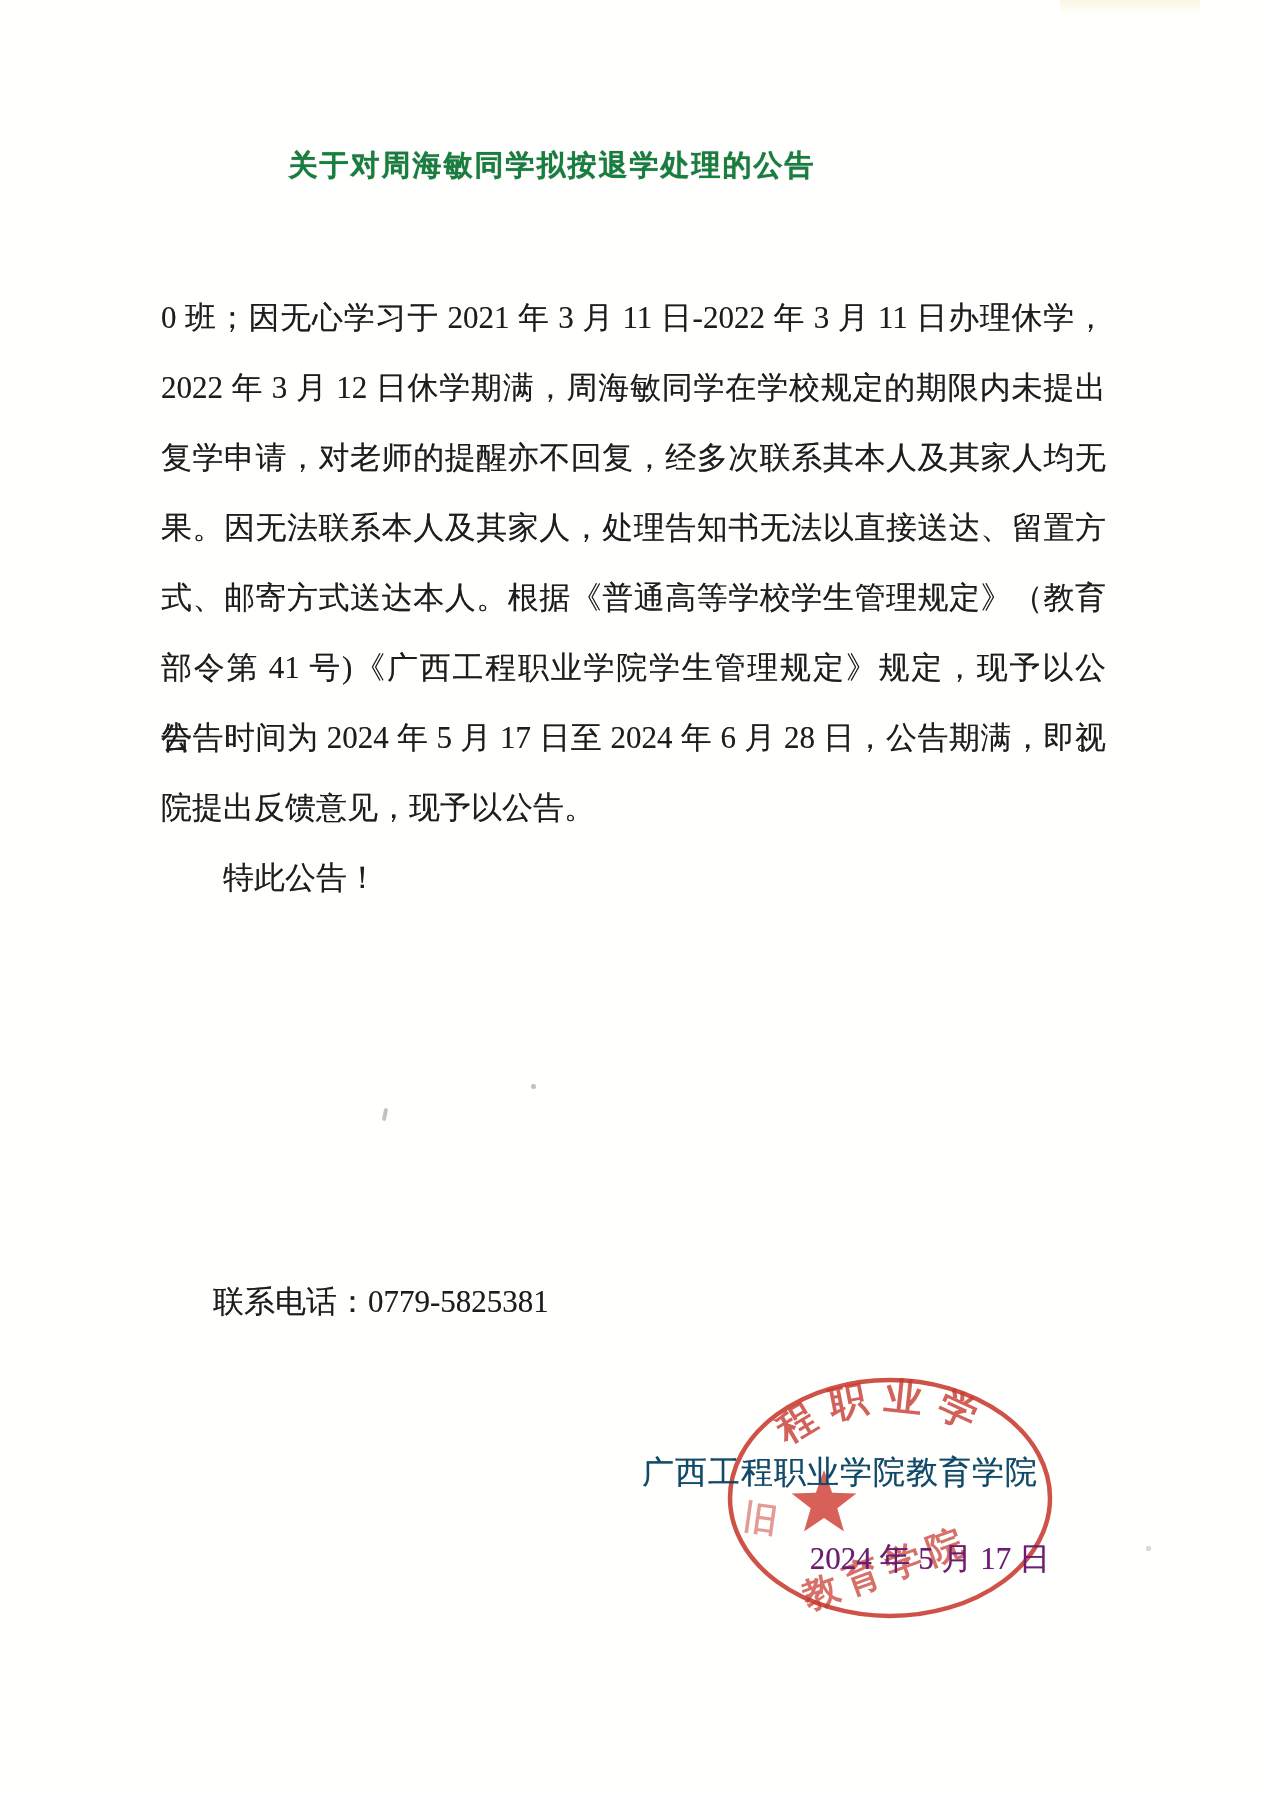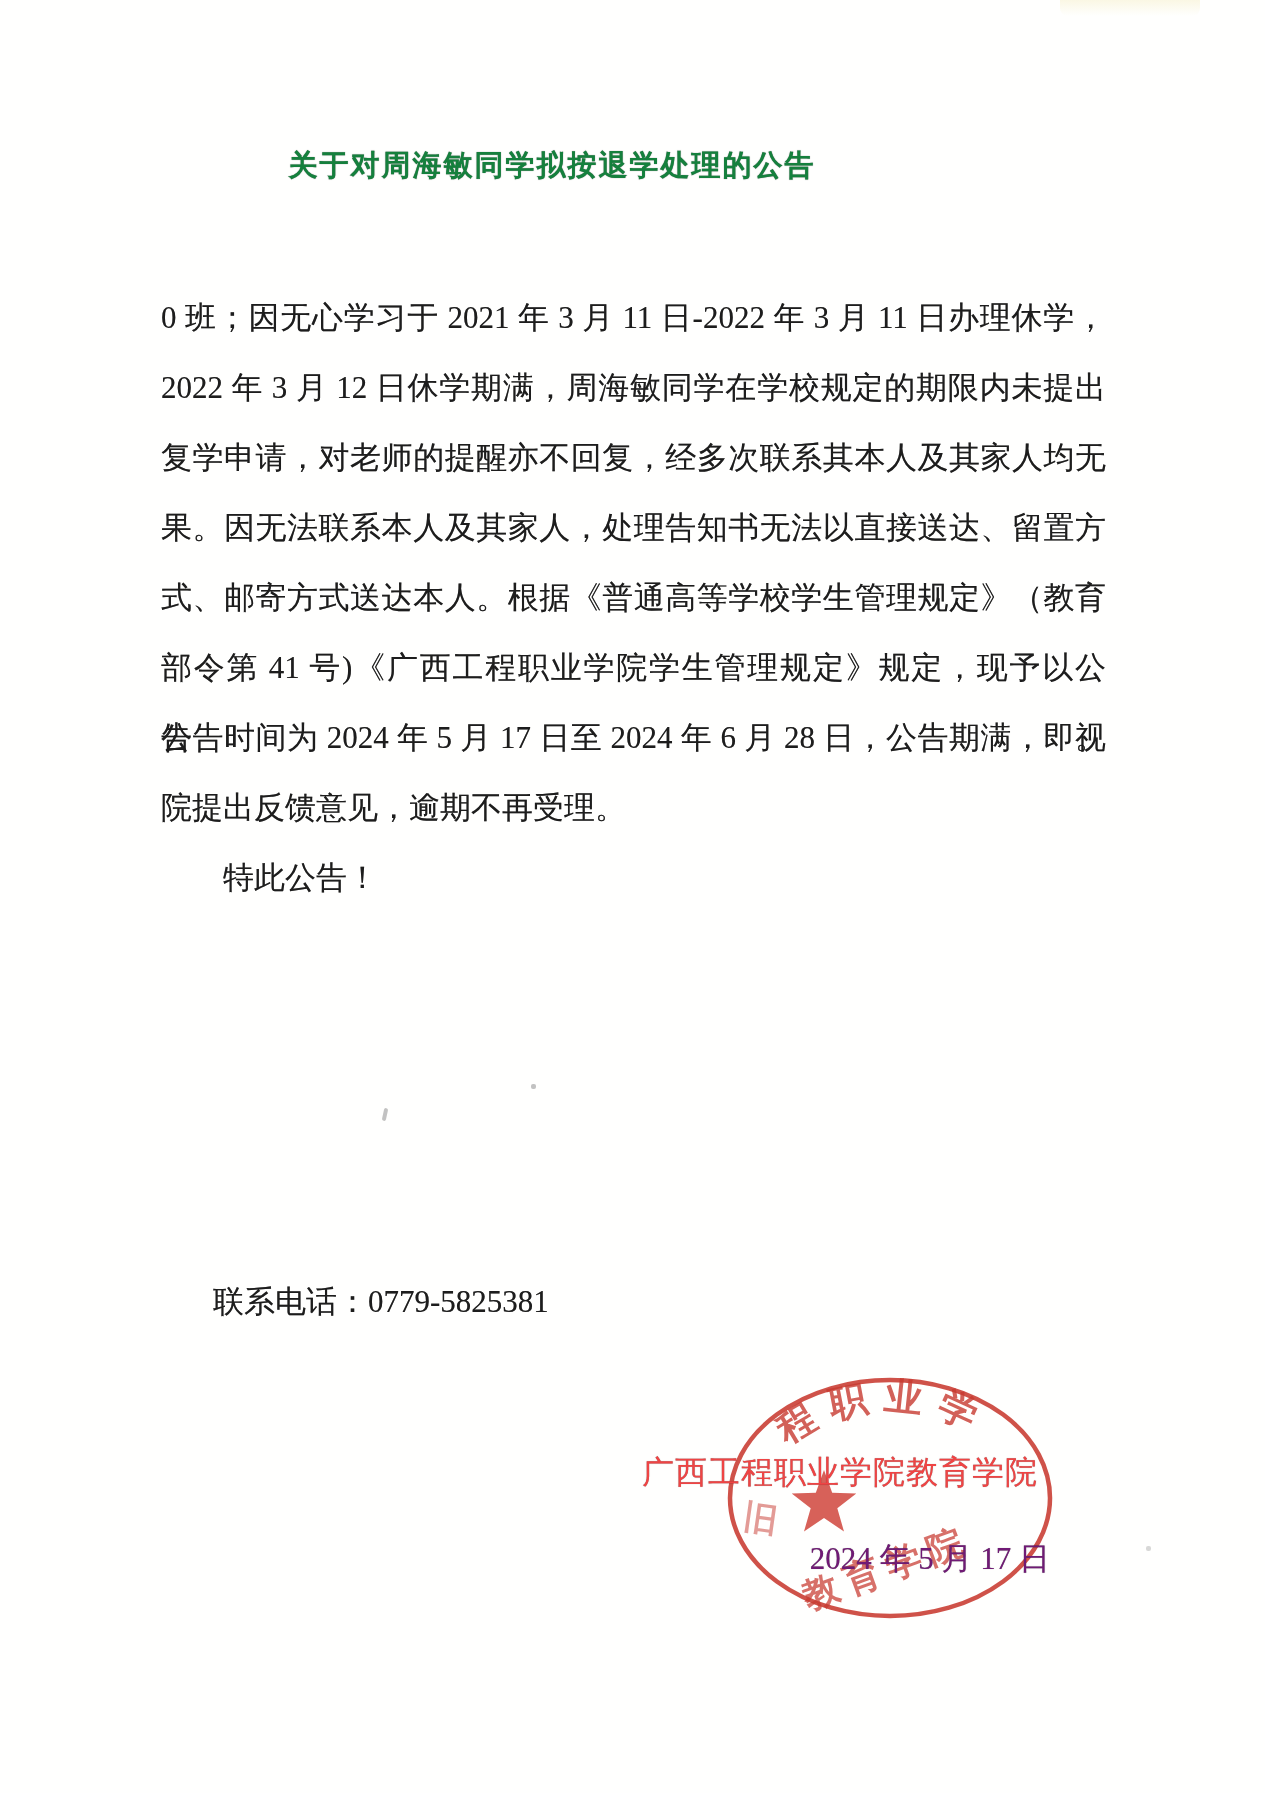--- a/index.html
+++ b/index.html
@@ -39,21 +39,21 @@
   .line.first{text-indent:62px;}
   .contact-line{
     position:absolute;left:161px;top:1267px;width:945px;
     height:70px;line-height:70px;font-size:31px;
     text-indent:52px;
     text-shadow:0 0 .6px rgba(0,0,0,.45);
   }
   .signature{
     position:absolute;top:1451px;left:600px;width:480px;
     text-align:center;font-size:32px;letter-spacing:1px;
-    color:#ef4444;z-index:3;
+    color:#0c4a6e;z-index:3;
     text-shadow:0 0 .7px rgba(0,0,0,.5);
     white-space:nowrap;
   }
   .sig-date{
     position:absolute;top:1538px;left:630px;width:420px;
     text-align:right;font-size:31px;color:#701a75;z-index:3;
     text-shadow:0 0 .7px rgba(0,0,0,.5);
     white-space:nowrap;
   }
   .stamp{
@@ -76,21 +76,21 @@
   <div class="title">关于对周海敏同学拟按退学处理的公告</div>
 
   <div class="body-block">
     <div class="line just">0 班；因无心学习于 2021 年 3 月 11 日-2022 年 3 月 11 日办理休学，</div>
     <div class="line just">2022 年 3 月 12 日休学期满，周海敏同学在学校规定的期限内未提出</div>
     <div class="line just">复学申请，对老师的提醒亦不回复，经多次联系其本人及其家人均无</div>
     <div class="line just">果。因无法联系本人及其家人，处理告知书无法以直接送达、留置方</div>
     <div class="line just">式、邮寄方式送达本人。根据《普通高等学校学生管理规定》（教育</div>
     <div class="line just">部令第 41 号)《广西工程职业学院学生管理规定》规定，现予以公告。</div>
     <div class="line just">公告时间为 2024 年 5 月 17 日至 2024 年 6 月 28 日，公告期满，即视</div>
-    <div class="line">院提出反馈意见，逾期不再受理。</div>
+    <div class="line">院提出反馈意见，现予以公告。</div>
     <div class="line first">特此公告！</div>
   </div>
 
   <div class="contact-line">联系电话：0779-5825381</div>
 
   <svg class="stamp" viewBox="0 0 340 252" xmlns="http://www.w3.org/2000/svg" aria-hidden="true">
     <ellipse cx="170" cy="126" rx="160" ry="118" fill="none" stroke="#c83a30" stroke-width="4.5" opacity="0.88"></ellipse>
     <path id="seal-arc" d="M 48.3 103.2 A 126 88 0 0 1 291.7 103.2" fill="none"></path>
     <text font-size="38" fill="#c83a30" opacity="0.8" letter-spacing="14">
       <textPath href="#seal-arc" startOffset="12%">程职业学</textPath>

